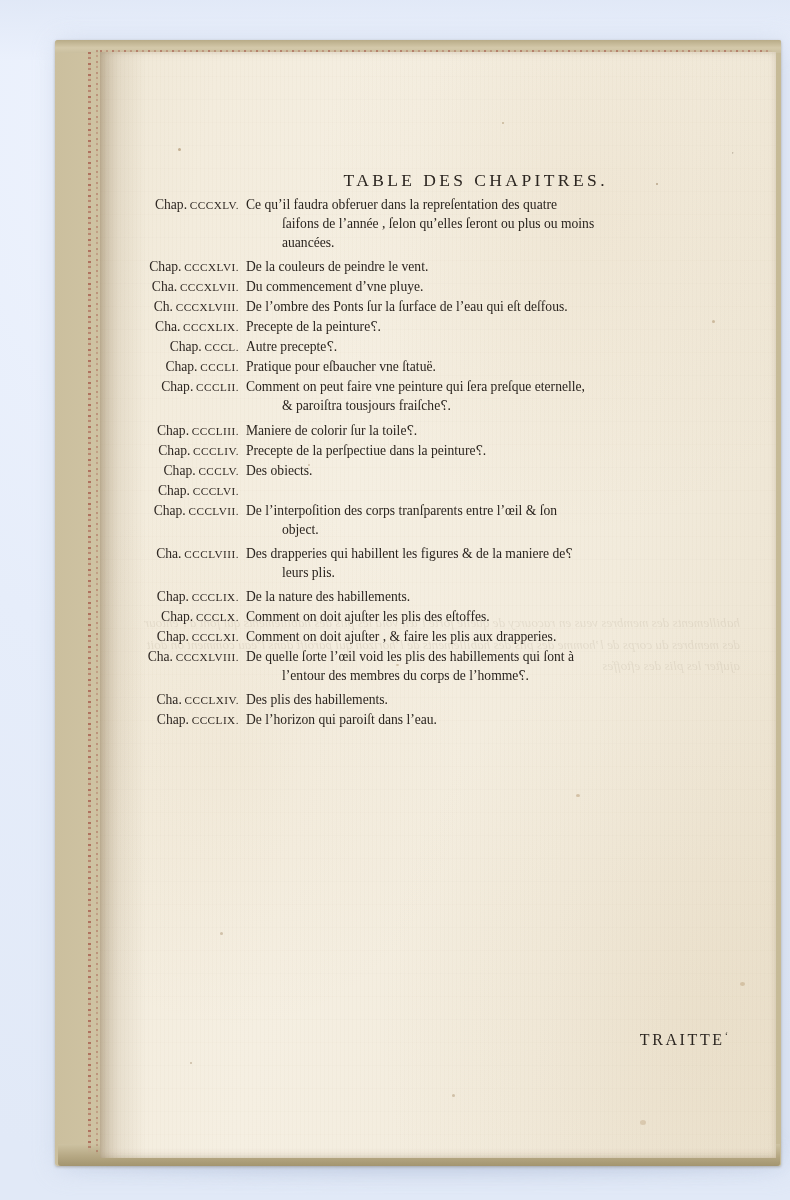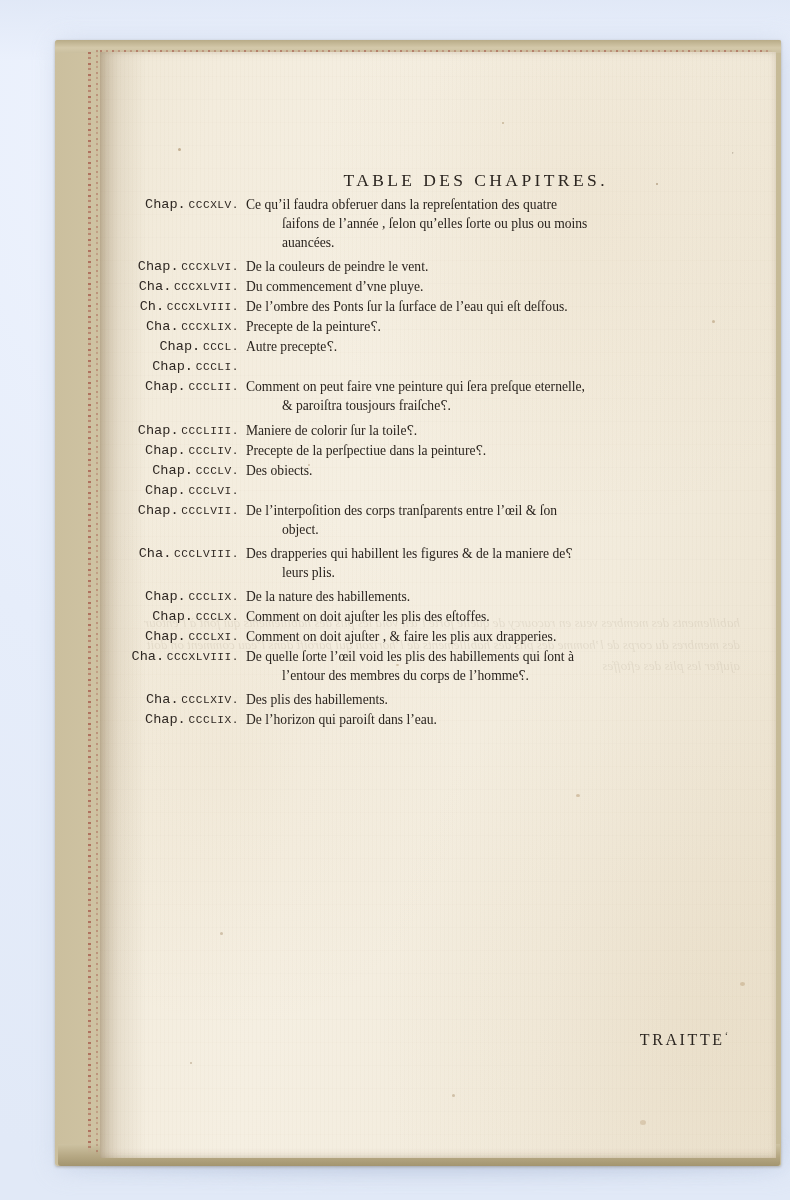--- a/index.html
+++ b/index.html
@@ -87,21 +87,21 @@
   #heading{position:absolute;left:0;top:118px;width:676px;text-align:center;
     font-size:17.5px;letter-spacing:3.4px;color:#2c2621;
     font-family:"Liberation Serif","DejaVu Serif",serif;
     text-indent:3.4px;margin-left:36px;}
 
   #toc{position:absolute;left:0;top:143px;width:676px;}
   .row{display:flex;align-items:flex-start;
        font-size:13.6px;line-height:19.05px;color:#2a241f;}
   .chap{width:139px;flex:0 0 139px;text-align:right;
         padding-right:7px;white-space:nowrap;
-        font-family:Liberation Mono, monospace;
+        font-family:Liberation Serif, serif;
         color:#2e2722;}
   .chap .num{font-size:11.2px;letter-spacing:.5px;}
   .ttl{flex:1;padding-right:16px;
        font-family:"Liberation Serif","DejaVu Serif",serif;
        color:#2a241f;}
   .ttl .cont{display:block;padding-left:36px;}
   .gap{height:5px;}
 
   #catchword{position:absolute;right:48px;top:978px;
     font-size:16px;letter-spacing:2.6px;color:#2c2621;}
@@ -143,21 +143,21 @@
   <div class="spec" style="left:352px;top:1042px;width:3px;height:3px;background:rgba(134,96,48,.30);"></div>
   <div class="spec" style="left:540px;top:1068px;width:6px;height:5px;background:rgba(152,110,58,.22);"></div>
   <div class="spec" style="left:90px;top:1010px;width:2px;height:2px;background:rgba(120,88,44,.34);"></div>
   <div class="stray" style="left:632px;top:98px;">'</div>
 
   <div id="heading">TABLE DES CHAPITRES.</div>
 
   <div id="toc">
       <div class="row">
         <div class="chap"><span>Chap. </span><span class="num">CCCXLV.</span></div>
-        <div class="ttl">Ce qu’il faudra obferuer dans la repreſentation des quatre<span class="cont">ſaifons de l’année , ſelon qu’elles ſorte ou plus ou moins</span><span class="cont">auancées.</span></div>
+        <div class="ttl">Ce qu’il faudra obferuer dans la repreſentation des quatre<span class="cont">ſaifons de l’année , ſelon qu’elles ſeront ou plus ou moins</span><span class="cont">auancées.</span></div>
       </div>
       <div class="gap"></div>
       <div class="row">
         <div class="chap"><span>Chap. </span><span class="num">CCCXLVI.</span></div>
         <div class="ttl">De la couleurs de peindre le vent.</div>
       </div>
       <div class="row">
         <div class="chap"><span>Cha. </span><span class="num">CCCXLVII.</span></div>
         <div class="ttl">Du commencement d’vne pluye.</div>
       </div>
@@ -168,20 +168,21 @@
       <div class="row">
         <div class="chap"><span>Cha. </span><span class="num">CCCXLIX.</span></div>
         <div class="ttl">Precepte de la peinture⸮.</div>
       </div>
       <div class="row">
         <div class="chap"><span>Chap. </span><span class="num">CCCL.</span></div>
         <div class="ttl">Autre precepte⸮.</div>
       </div>
       <div class="row">
         <div class="chap"><span>Chap. </span><span class="num">CCCLI.</span></div>
+        <div class="ttl">Pratique pour eſbaucher vne ſtatuë.</div>
       </div>
       <div class="row">
         <div class="chap"><span>Chap. </span><span class="num">CCCLII.</span></div>
         <div class="ttl">Comment on peut faire vne peinture qui ſera preſque eternelle,<span class="cont">&amp; paroiſtra tousjours fraiſche⸮.</span></div>
       </div>
       <div class="gap"></div>
       <div class="row">
         <div class="chap"><span>Chap. </span><span class="num">CCCLIII.</span></div>
         <div class="ttl">Maniere de colorir ſur la toile⸮.</div>
       </div>

